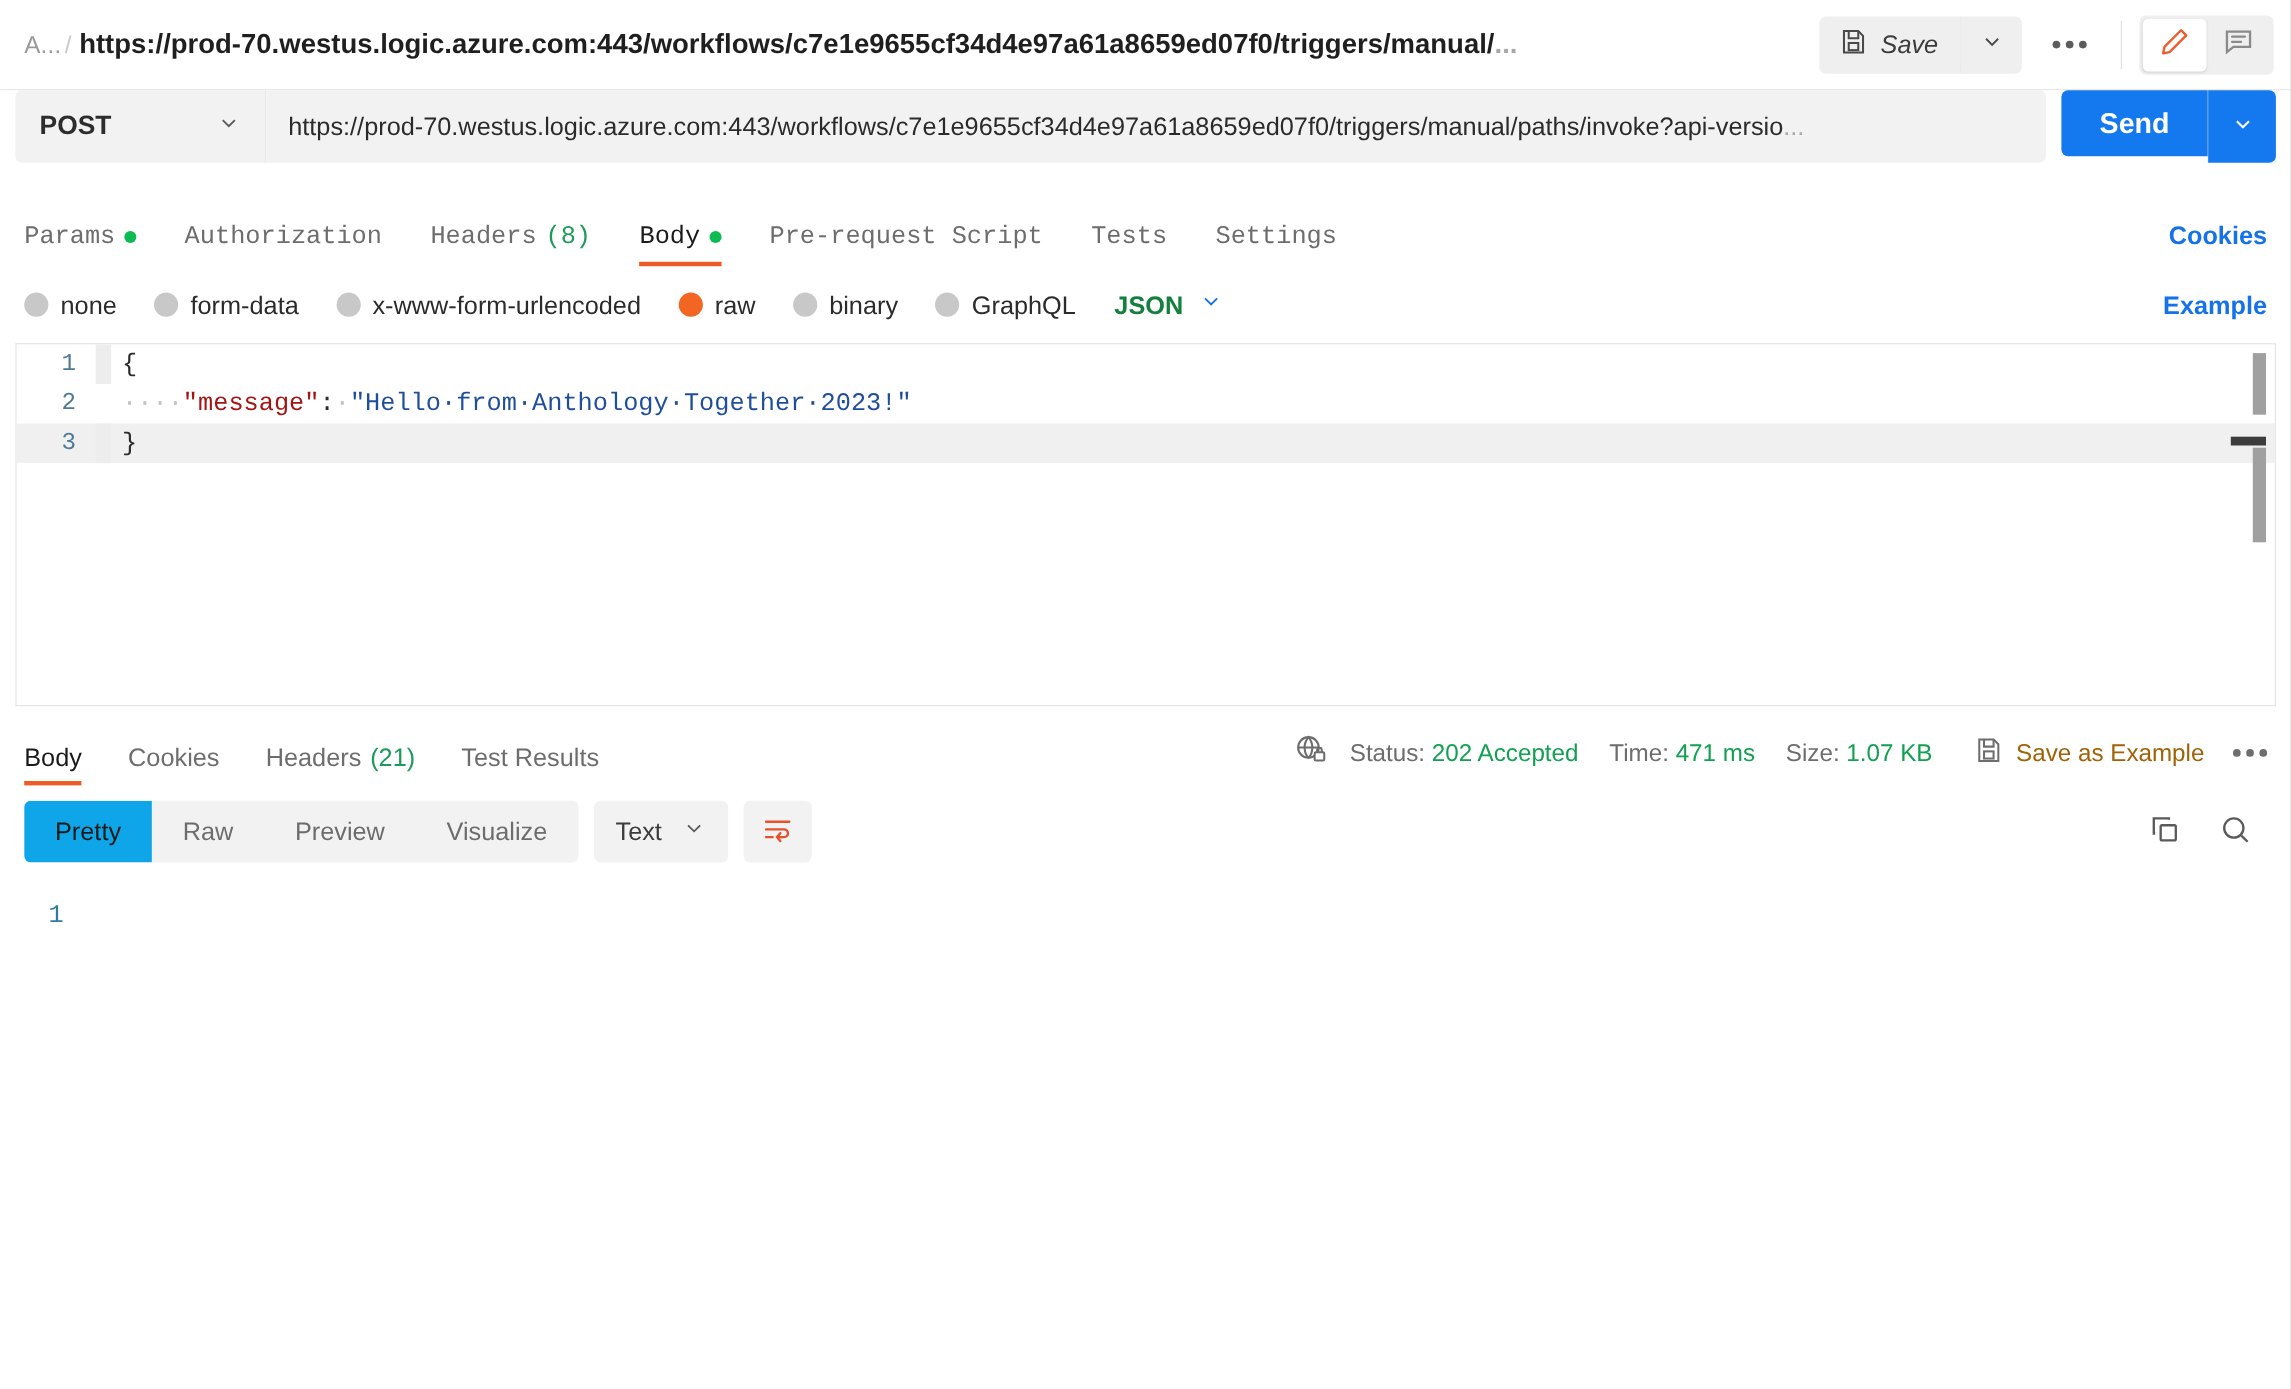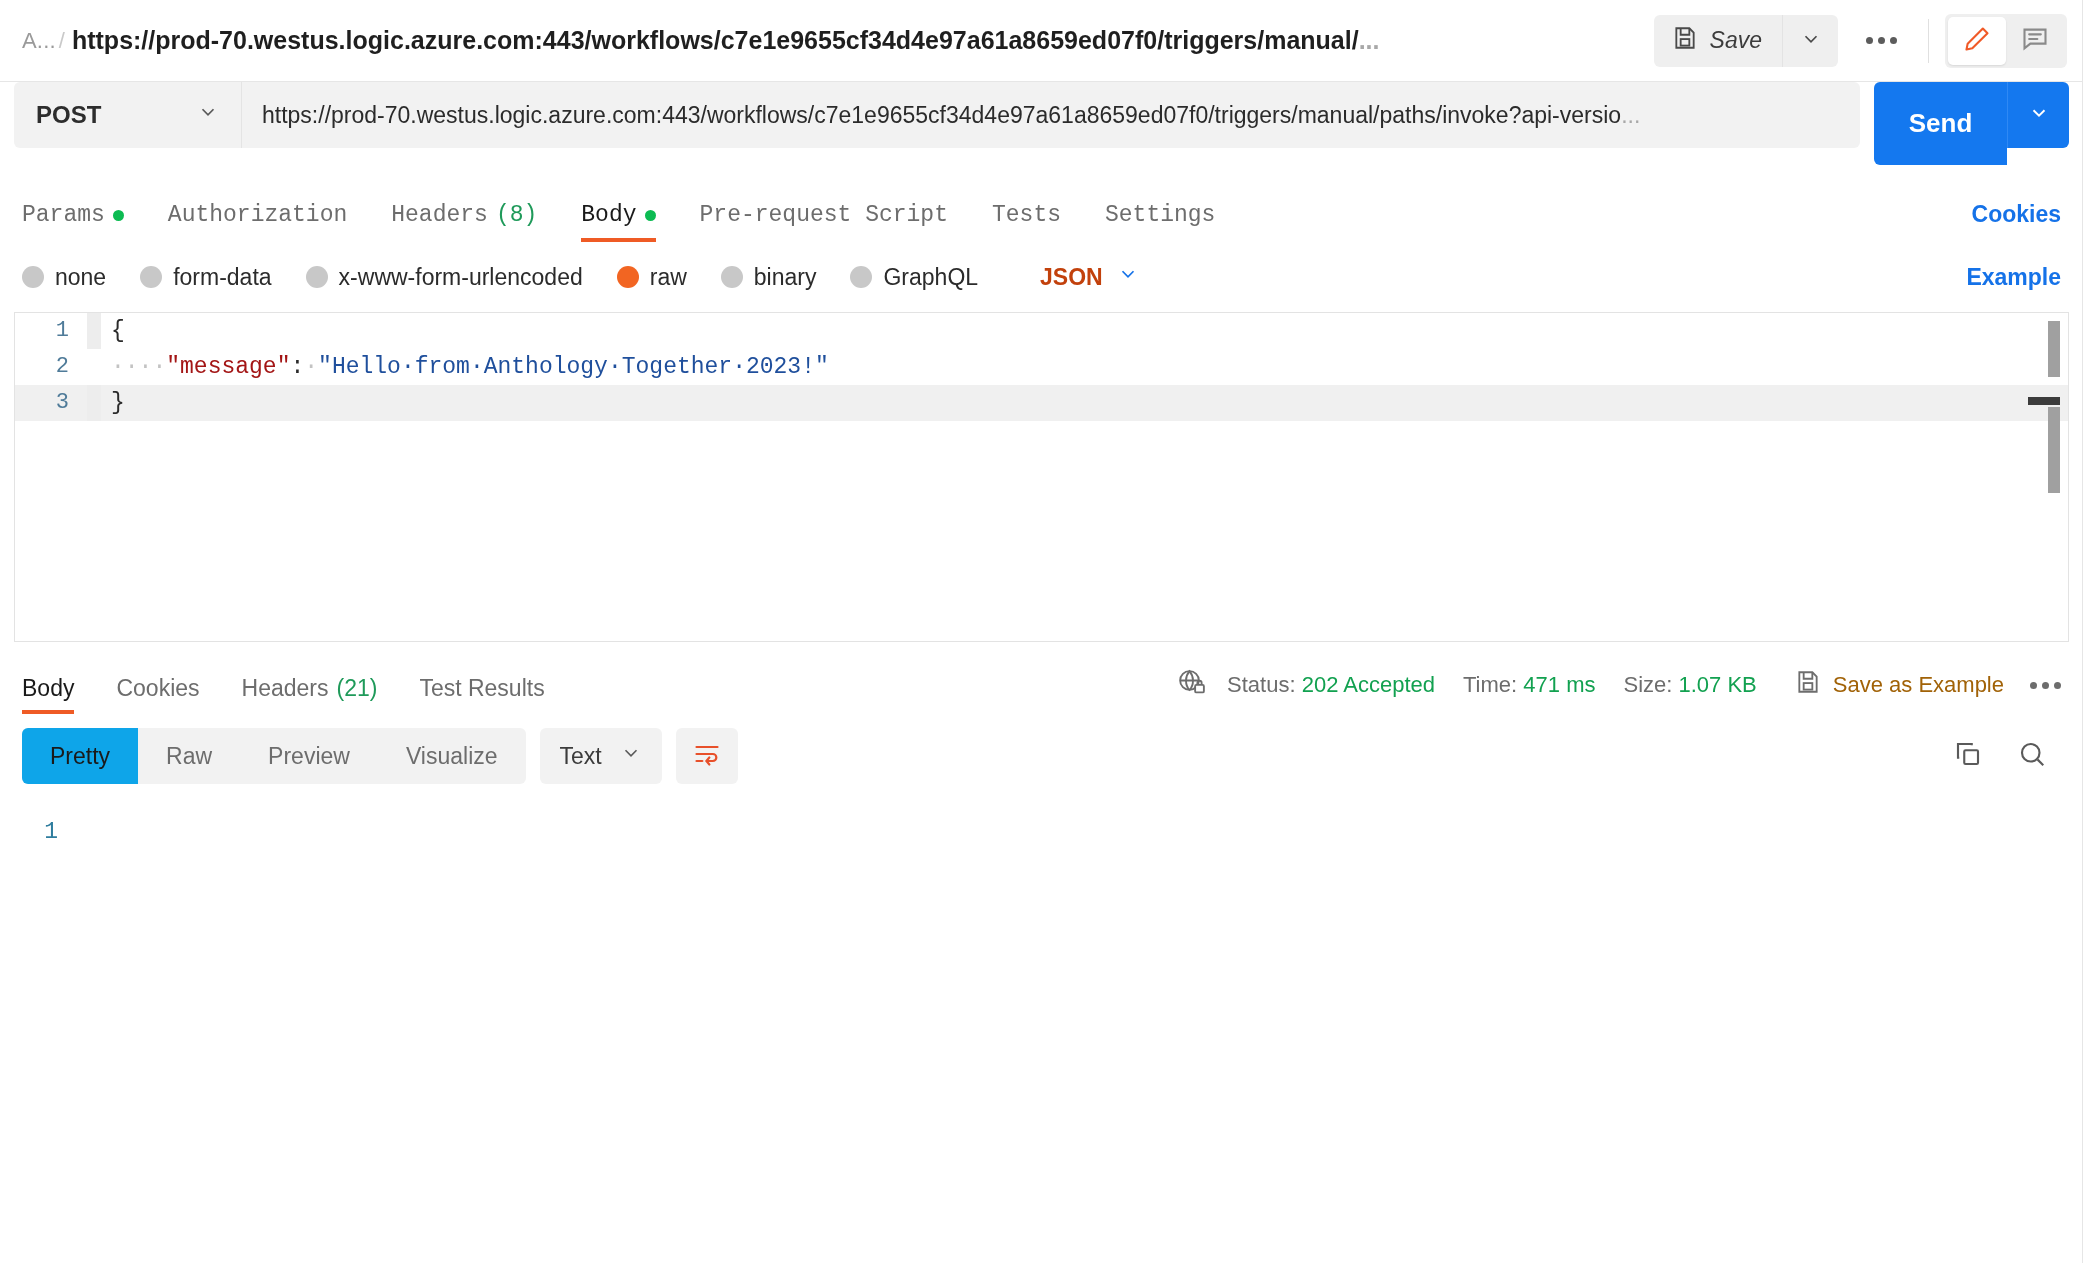--- a/index.html
+++ b/index.html
@@ -65,21 +65,21 @@
     border-right: 1px solid #e4e4e4;
   }
   .urlfield {
     flex: 1; height: 66px; background: #f2f2f2; border-radius: 0 6px 6px 0;
     display: flex; align-items: center; padding: 0 20px;
     font-size: 23px; color: #2b2b2b; white-space: nowrap; overflow: hidden; cursor: text;
   }
   .url-ellip { color: #a8a8a8; }
   .sendgroup { display: flex; margin-left: 14px; }
   .btn-send {
-    height: 83px; width: 133px; background: #1478ef; color: #fff;
+    height: 60px; width: 133px; background: #1478ef; color: #fff;
     font-size: 26px; font-weight: bold; border-radius: 6px 0 0 6px;
     display: flex; align-items: center; justify-content: center; cursor: pointer;
   }
   .btn-send-caret {
     height: 66px; width: 62px; background: #1478ef; border-radius: 0 6px 6px 0;
     border-left: 1px solid #2f89f5;
     display: flex; align-items: center; justify-content: center; cursor: pointer;
   }
 
   
@@ -102,22 +102,22 @@
     margin-left: auto; font-size: 23px; color: #1572e8; font-weight: bold;
     padding-bottom: 14px; cursor: pointer;
   }
 
   
   .bodytypes { height: 70px; flex: 0 0 70px; display: flex; align-items: center; padding: 0 22px; }
   .radio { display: flex; align-items: center; gap: 11px; margin-right: 34px; font-size: 23px; color: #2b2b2b; cursor: pointer; }
   .radio .dot { width: 22px; height: 22px; border-radius: 50%; background: #c8c8c8; display: block; }
   .radio.selected .dot { background: #f26522; }
   .jsonsel {
-    display: flex; align-items: center; gap: 14px; margin-left: 28px;
-    font-size: 23px; font-weight: bold; color: #c2410c; cursor: pointer;
+    display: flex; align-items: center; gap: 14px; margin-left: 1px;
+    font-size: 23px; font-weight: bold; color: #15803d; cursor: pointer;
   }
   .beautify { margin-left: auto; font-size: 23px; color: #1572e8; font-weight: bold; cursor: pointer; }
 
   
   .editor {
     flex: 0 0 330px; margin: 0 14px 0 14px; border: 1px solid #e3e3e3; position: relative;
     background: #fff; overflow: hidden;
   }
   .code { font-family: "Liberation Mono", monospace; font-size: 23px; line-height: 36px; }
   .codeline { display: flex; height: 36px; align-items: center; }

